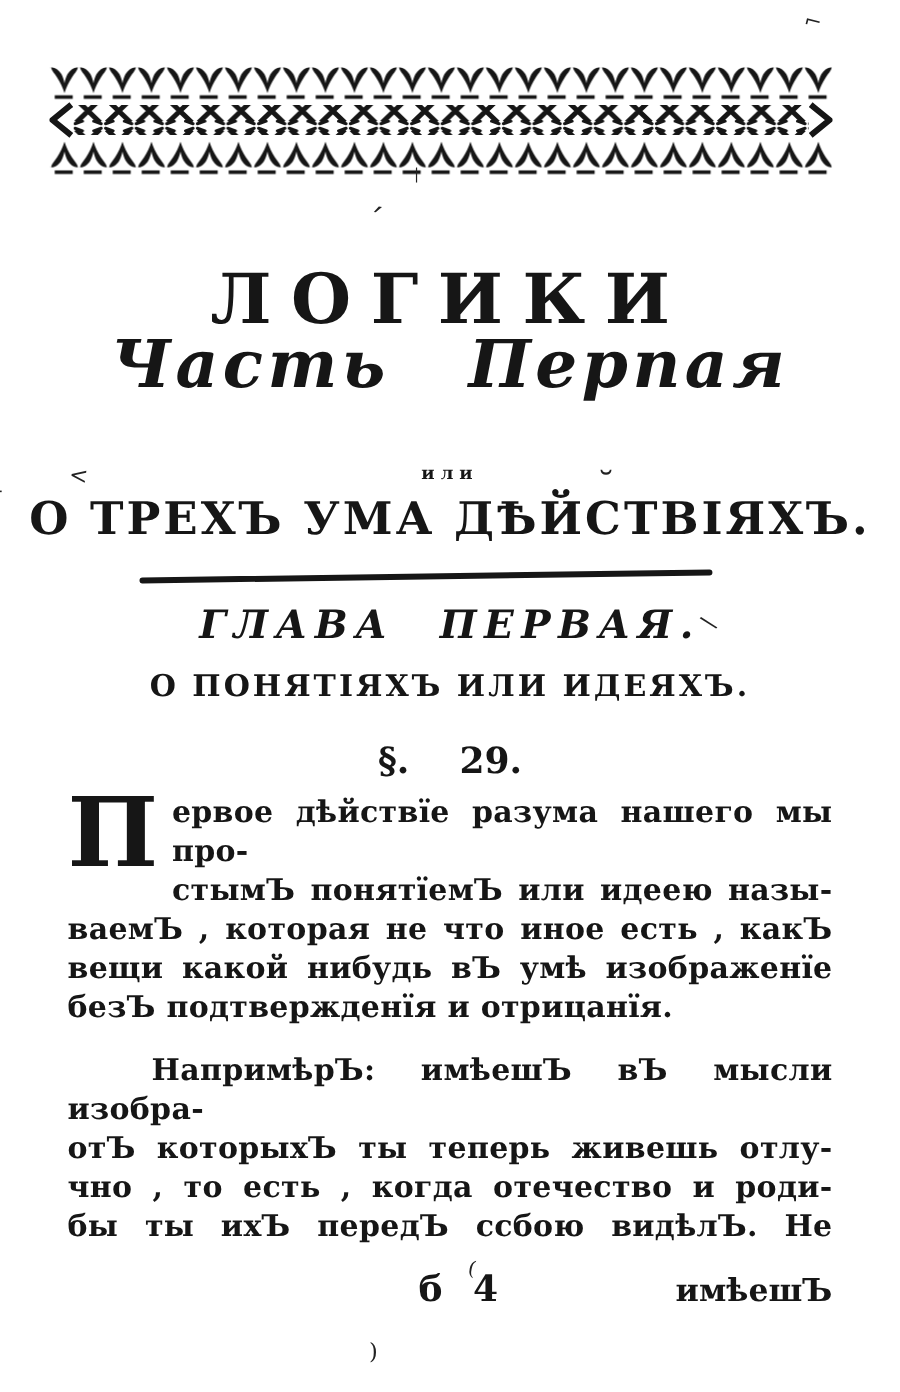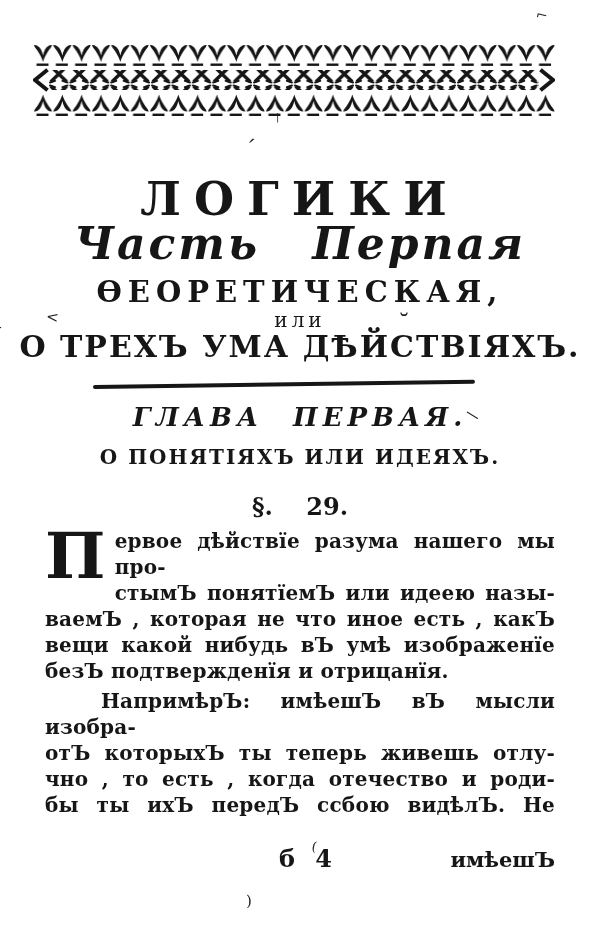--- a/index.html
+++ b/index.html
@@ -13,36 +13,36 @@
   }
   
   #ornament{position:absolute;left:33px;top:44px;}
   
   .stray{position:absolute;color:#222;line-height:1;display:inline-block;}
   
   .center{position:absolute;left:0;width:600px;text-align:center;white-space:nowrap;}
   #logiki{top:172px;font-size:46px;font-weight:bold;letter-spacing:13px;}
   #part{top:218px;font-size:44px;font-weight:bold;font-style:italic;letter-spacing:3px;word-spacing:34px;}
   #theoretical{top:275px;font-size:29px;font-weight:bold;letter-spacing:6px;}
-  #ili{top:308px;font-size:20px;font-weight:normal;letter-spacing:4px;}
+  #ili{top:308px;font-size:12px;font-weight:bold;letter-spacing:4px;}
   #subject{top:329px;font-size:30px;font-weight:bold;letter-spacing:2px;}
   #rule{position:absolute;left:93px;top:385px;width:382px;height:4px;background:#161616;
         transform:rotate(-0.8deg);transform-origin:left center;border-radius:2px;}
   #glava{top:402px;font-size:26px;font-weight:bold;font-style:italic;letter-spacing:5px;word-spacing:16px;}
   #ponyat{top:445px;font-size:20px;font-weight:bold;letter-spacing:2px;}
   #section{top:492px;font-size:24px;font-weight:bold;white-space:pre;}
   
   #bodytext{
     position:absolute;left:45px;top:528px;width:510px;
     font-size:20px;font-weight:bold;line-height:26px;
     letter-spacing:0.2px;
   }
   .tline{text-align:justify;text-align-last:justify;}
   .para1 .tline:last-child{text-align-last:left;}
-  .para2{margin-top:4px;}
+  .para2{margin-top:16px;}
   .para2 .tline:first-child{text-indent:56px;}
   .dropcap{
     float:left;font-size:64px;line-height:50px;font-weight:bold;
     margin:3px 9px 0 0;
   }
   
   #footer{
     position:absolute;left:45px;top:844px;width:510px;
     display:grid;grid-template-columns:1fr auto 1fr;align-items:baseline;
     font-weight:bold;
@@ -81,21 +81,20 @@
       <rect x="0" y="0" width="522" height="23" fill="url(#rowUp)"></rect>
       <path d="M13,27 L2,36 L13,45" stroke="#161616" stroke-width="4" fill="none" stroke-linecap="square"></path>
       <rect x="16" y="26" width="490" height="20" fill="url(#rowStar)"></rect>
       <path d="M509,27 L520,36 L509,45" stroke="#161616" stroke-width="4" fill="none" stroke-linecap="square"></path>
       <rect x="0" y="50" width="522" height="23" fill="url(#rowDown)"></rect>
     </svg>
   </div>
 
   <div id="logiki" class="center">ЛОГИКИ</div>
   <div id="part" class="center">Часть Перпая</div>
-  <div id="theoretical" class="center">ѲЕОРЕТИЧЕСКАЯ,</div>
   <div id="ili" class="center">или</div>
   <div id="subject" class="center">О ТРЕХЪ УМА ДѢЙСТВІЯХЪ.</div>
 
   <div id="rule"></div>
 
   <div id="glava" class="center">ГЛАВА ПЕРВАЯ.</div>
   <div id="ponyat" class="center">О ПОНЯТІЯХЪ ИЛИ ИДЕЯХЪ.</div>
   <div id="section" class="center">§.    29.</div>
 
   <div id="bodytext">

